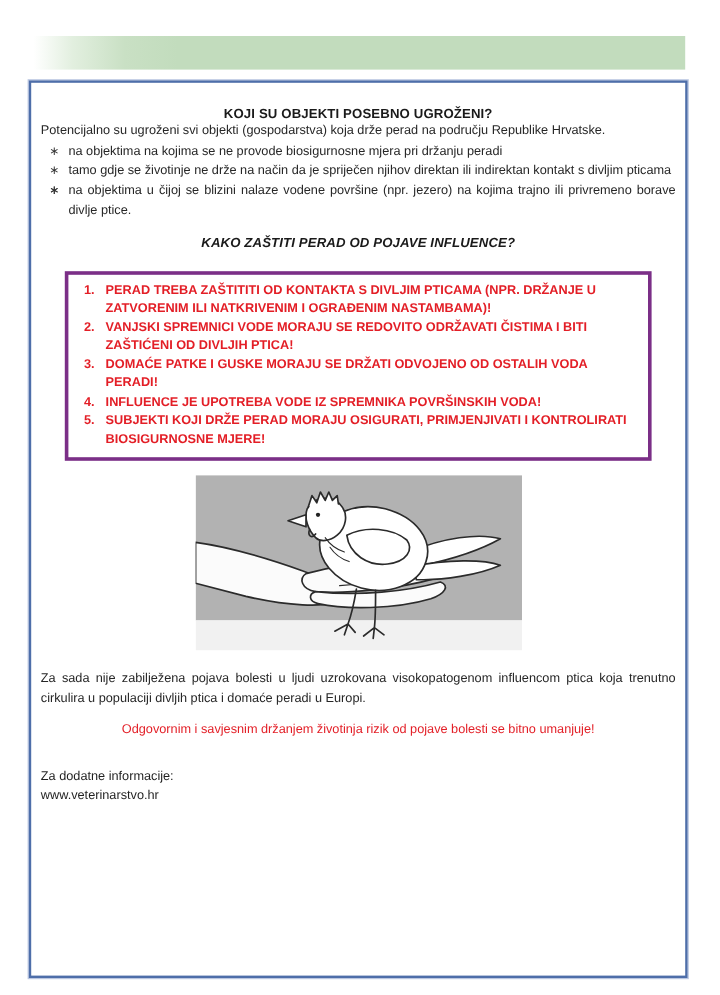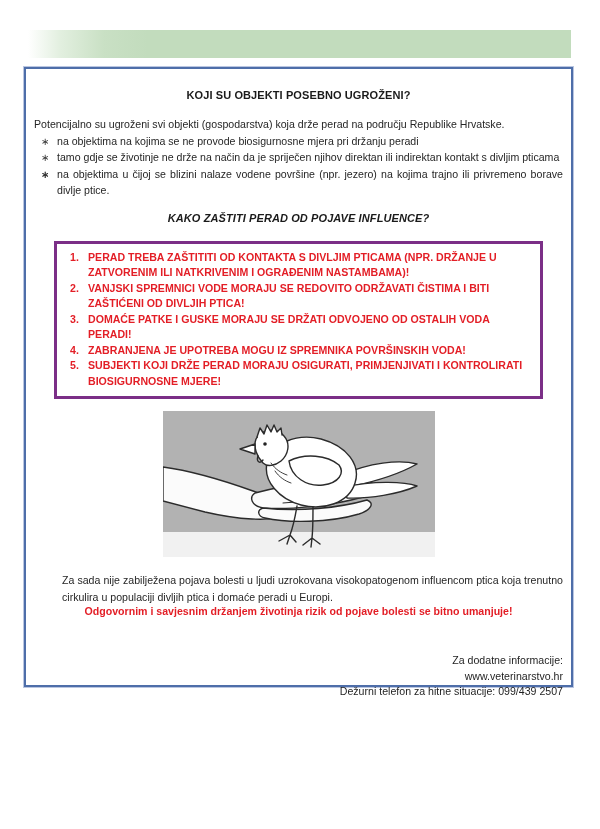--- a/index.html
+++ b/index.html
@@ -3,47 +3,47 @@
 <meta charset="utf-8">
 <style>
   * { margin:0; padding:0; box-sizing:border-box; }
   html,body { width:600px; height:829px; background:#ffffff;
               font-family:"Liberation Sans", sans-serif; color:#262626; }
   body { position:relative; overflow:hidden; }
 
   .green-bar { position:absolute; left:28px; top:30px; width:543px; height:28px;
     background:linear-gradient(90deg,#ffffff 0%, #e2efdf 6%, #c9e0c4 14%, #c2dcbd 22%, #c2dcbd 100%); }
 
-  .doc-box { position:absolute; left:24px; top:67px; width:549px; height:620px;
+  .doc-box { position:absolute; left:24px; top:67px; width:549px; height:748px;
     border:2px solid #4e6ea9; box-shadow:0 0 0 1px #bac6e1; background:#fff;
     padding:0 8px; }
 
   .title { font-size:11px; font-weight:bold; color:#1a1a1a; text-align:center; letter-spacing:.1px; }
   #title-threats { margin-top:20px; }
   #title-protection { margin-top:13px;font-style:italic; }
   #title-humans { margin-top:13px; }
 
   .body-text { font-size:10.6px; line-height:16.5px; color:#262626; text-align:justify; }
-  .intro { margin-top:15px; }
+  .intro { }
 
   ul.bullets { list-style:none; }
   ul.bullets li { position:relative; padding-left:23px; }
   ul.bullets .blt { position:absolute; left:7px; top:1px; font-size:10px; color:#333; }
 
   .warn-box { margin:17px 20px 0 20px; border:3px solid #7b2f87; padding:6px 8px 7px 4px; background:#fff; }
   .rule { display:flex; font-size:10.6px; font-weight:bold; color:#e31e26; line-height:15.5px; }
   .rule .rnum { flex:none; width:27px; padding-left:9px; }
   .rule .rtext { flex:1; padding-right:2px; }
 
   .illustration-wrap { margin:12px auto 0; width:272px; height:146px; }
 
-  .paras { margin-top:15px;margin-left:28px; }
-  .red-note { text-align:center; font-size:10.6px; font-weight:bold; color:#e31e26; }
+  .paras { margin-top:15px; }
+  .red-note { margin-top:12px; text-align:center; font-size:10.6px; font-weight:normal; color:#e31e26; }
 
-  .footer { margin-top:36px; text-align:right; font-size:10.6px; line-height:15.5px; color:#1f1f1f; }
+  .footer { margin-top:26px; text-align:left; font-size:10.6px; line-height:15.5px; color:#1f1f1f; }
 </style>
 </head>
 <body>
 
 <div class="green-bar"></div>
 
 <div class="doc-box">
 
   <div class="title" id="title-threats">KOJI SU OBJEKTI POSEBNO UGROŽENI?</div>
 
@@ -79,21 +79,21 @@
     <div class="rule">
       <span class="rnum">2.</span>
       <span class="rtext">VANJSKI SPREMNICI VODE MORAJU SE REDOVITO ODRŽAVATI ČISTIMA I BITI ZAŠTIĆENI OD DIVLJIH PTICA!</span>
     </div>
     <div class="rule">
       <span class="rnum">3.</span>
       <span class="rtext">DOMAĆE PATKE I GUSKE MORAJU SE DRŽATI ODVOJENO OD OSTALIH VODA PERADI!</span>
     </div>
     <div class="rule">
       <span class="rnum">4.</span>
-      <span class="rtext">ZABRANJENA JE UPOTREBA MOGU IZ SPREMNIKA POVRŠINSKIH VODA!</span>
+      <span class="rtext">INFLUENCE JE UPOTREBA VODE IZ SPREMNIKA POVRŠINSKIH VODA!</span>
     </div>
     <div class="rule">
       <span class="rnum">5.</span>
       <span class="rtext">SUBJEKTI KOJI DRŽE PERAD MORAJU OSIGURATI, PRIMJENJIVATI I KONTROLIRATI BIOSIGURNOSNE MJERE!</span>
     </div>
   </div>
 
   <div class="illustration-wrap">
     <svg viewBox="0 0 272 146" width="272" height="146">
       <rect x="0" y="0" width="272" height="121" fill="#b2b2b2"></rect>
@@ -129,16 +129,15 @@
 
   <div class="body-text paras">
     <div>Za sada nije zabilježena pojava bolesti u ljudi uzrokovana visokopatogenom influencom ptica koja trenutno cirkulira u populaciji divljih ptica i domaće peradi u Europi.</div>
   </div>
 
   <div class="red-note">Odgovornim i savjesnim držanjem životinja rizik od pojave bolesti se bitno umanjuje!</div>
 
   <div class="footer">
     <div>Za dodatne informacije:</div>
     <div>www.veterinarstvo.hr</div>
-    <div>Dežurni telefon za hitne situacije: 099/439 2507</div>
   </div>
 
 </div>
 
 </body></html>

